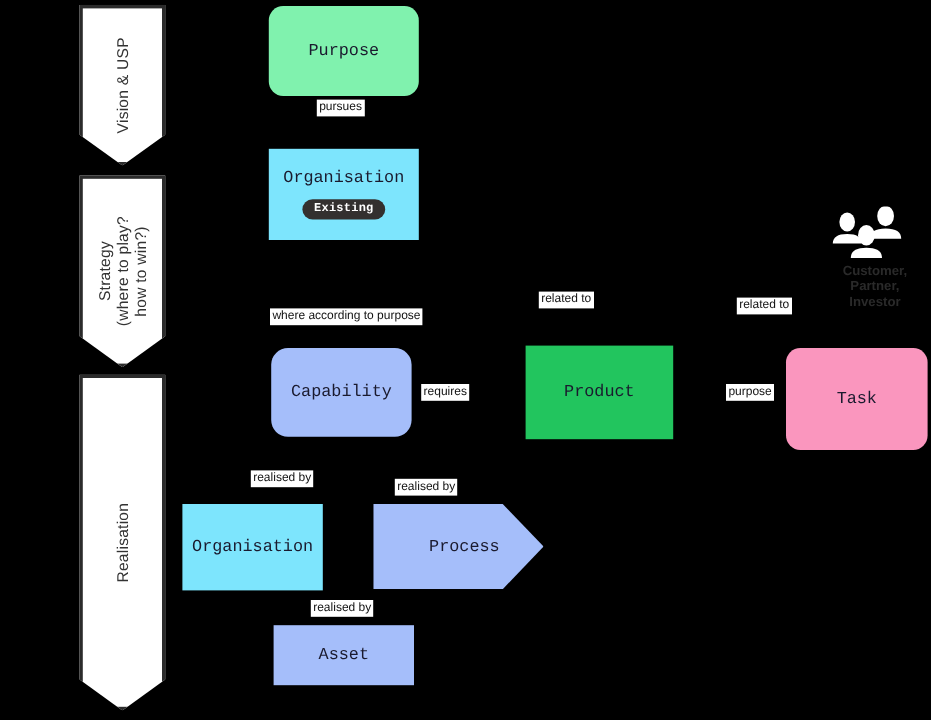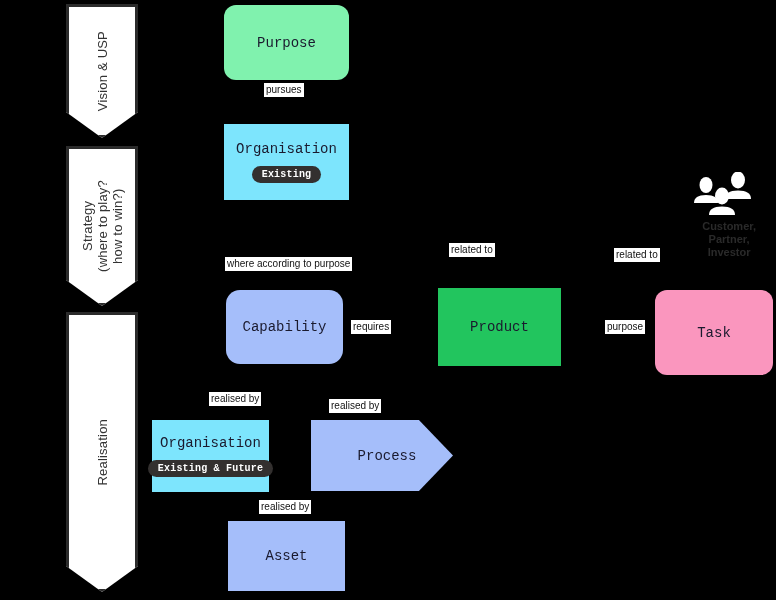--- a/index.html
+++ b/index.html
@@ -187,28 +187,27 @@
   <div class="node sharp" style="left:438px; top:288px; width:123px; height:78px; background:#22c55e;">
     <span class="node-title">Product</span>
   </div>
 
   <div class="node rounded" style="left:655px; top:290px; width:118px; height:85px; background:#FA96BE;">
     <span class="node-title">Task</span>
   </div>
 
   <div class="node sharp" style="left:152px; top:420px; width:117px; height:72px; background:#7DE5FD;">
     <span class="node-title">Organisation</span>
-    <span class="badge">Existing &amp; Future</span>
   </div>
 
   <div class="node pent" style="left:311px; top:420px; width:142px; height:71px; background:#A5BEFA;">
     <span class="node-title">Process</span>
   </div>
 
-  <div class="node sharp" style="left:228px; top:521px; width:117px; height:70px; background:#A5BEFA;">
+  <div class="node sharp" style="left:228px; top:521px; width:117px; height:50px; background:#A5BEFA;">
     <span class="node-title">Asset</span>
   </div>
 
   <div class="actor" style="left:666px; top:172px; width:90px;">
     <svg width="64" height="44" viewBox="0 0 64 44">
 
       <ellipse cx="14" cy="13" rx="6.5" ry="8" fill="#ffffff"></ellipse>
       <path d="M2 31 q0 -8 12 -8 q12 0 12 8 z" fill="#ffffff"></path>
 
       <ellipse cx="46" cy="8" rx="7" ry="8.5" fill="#ffffff"></ellipse>

